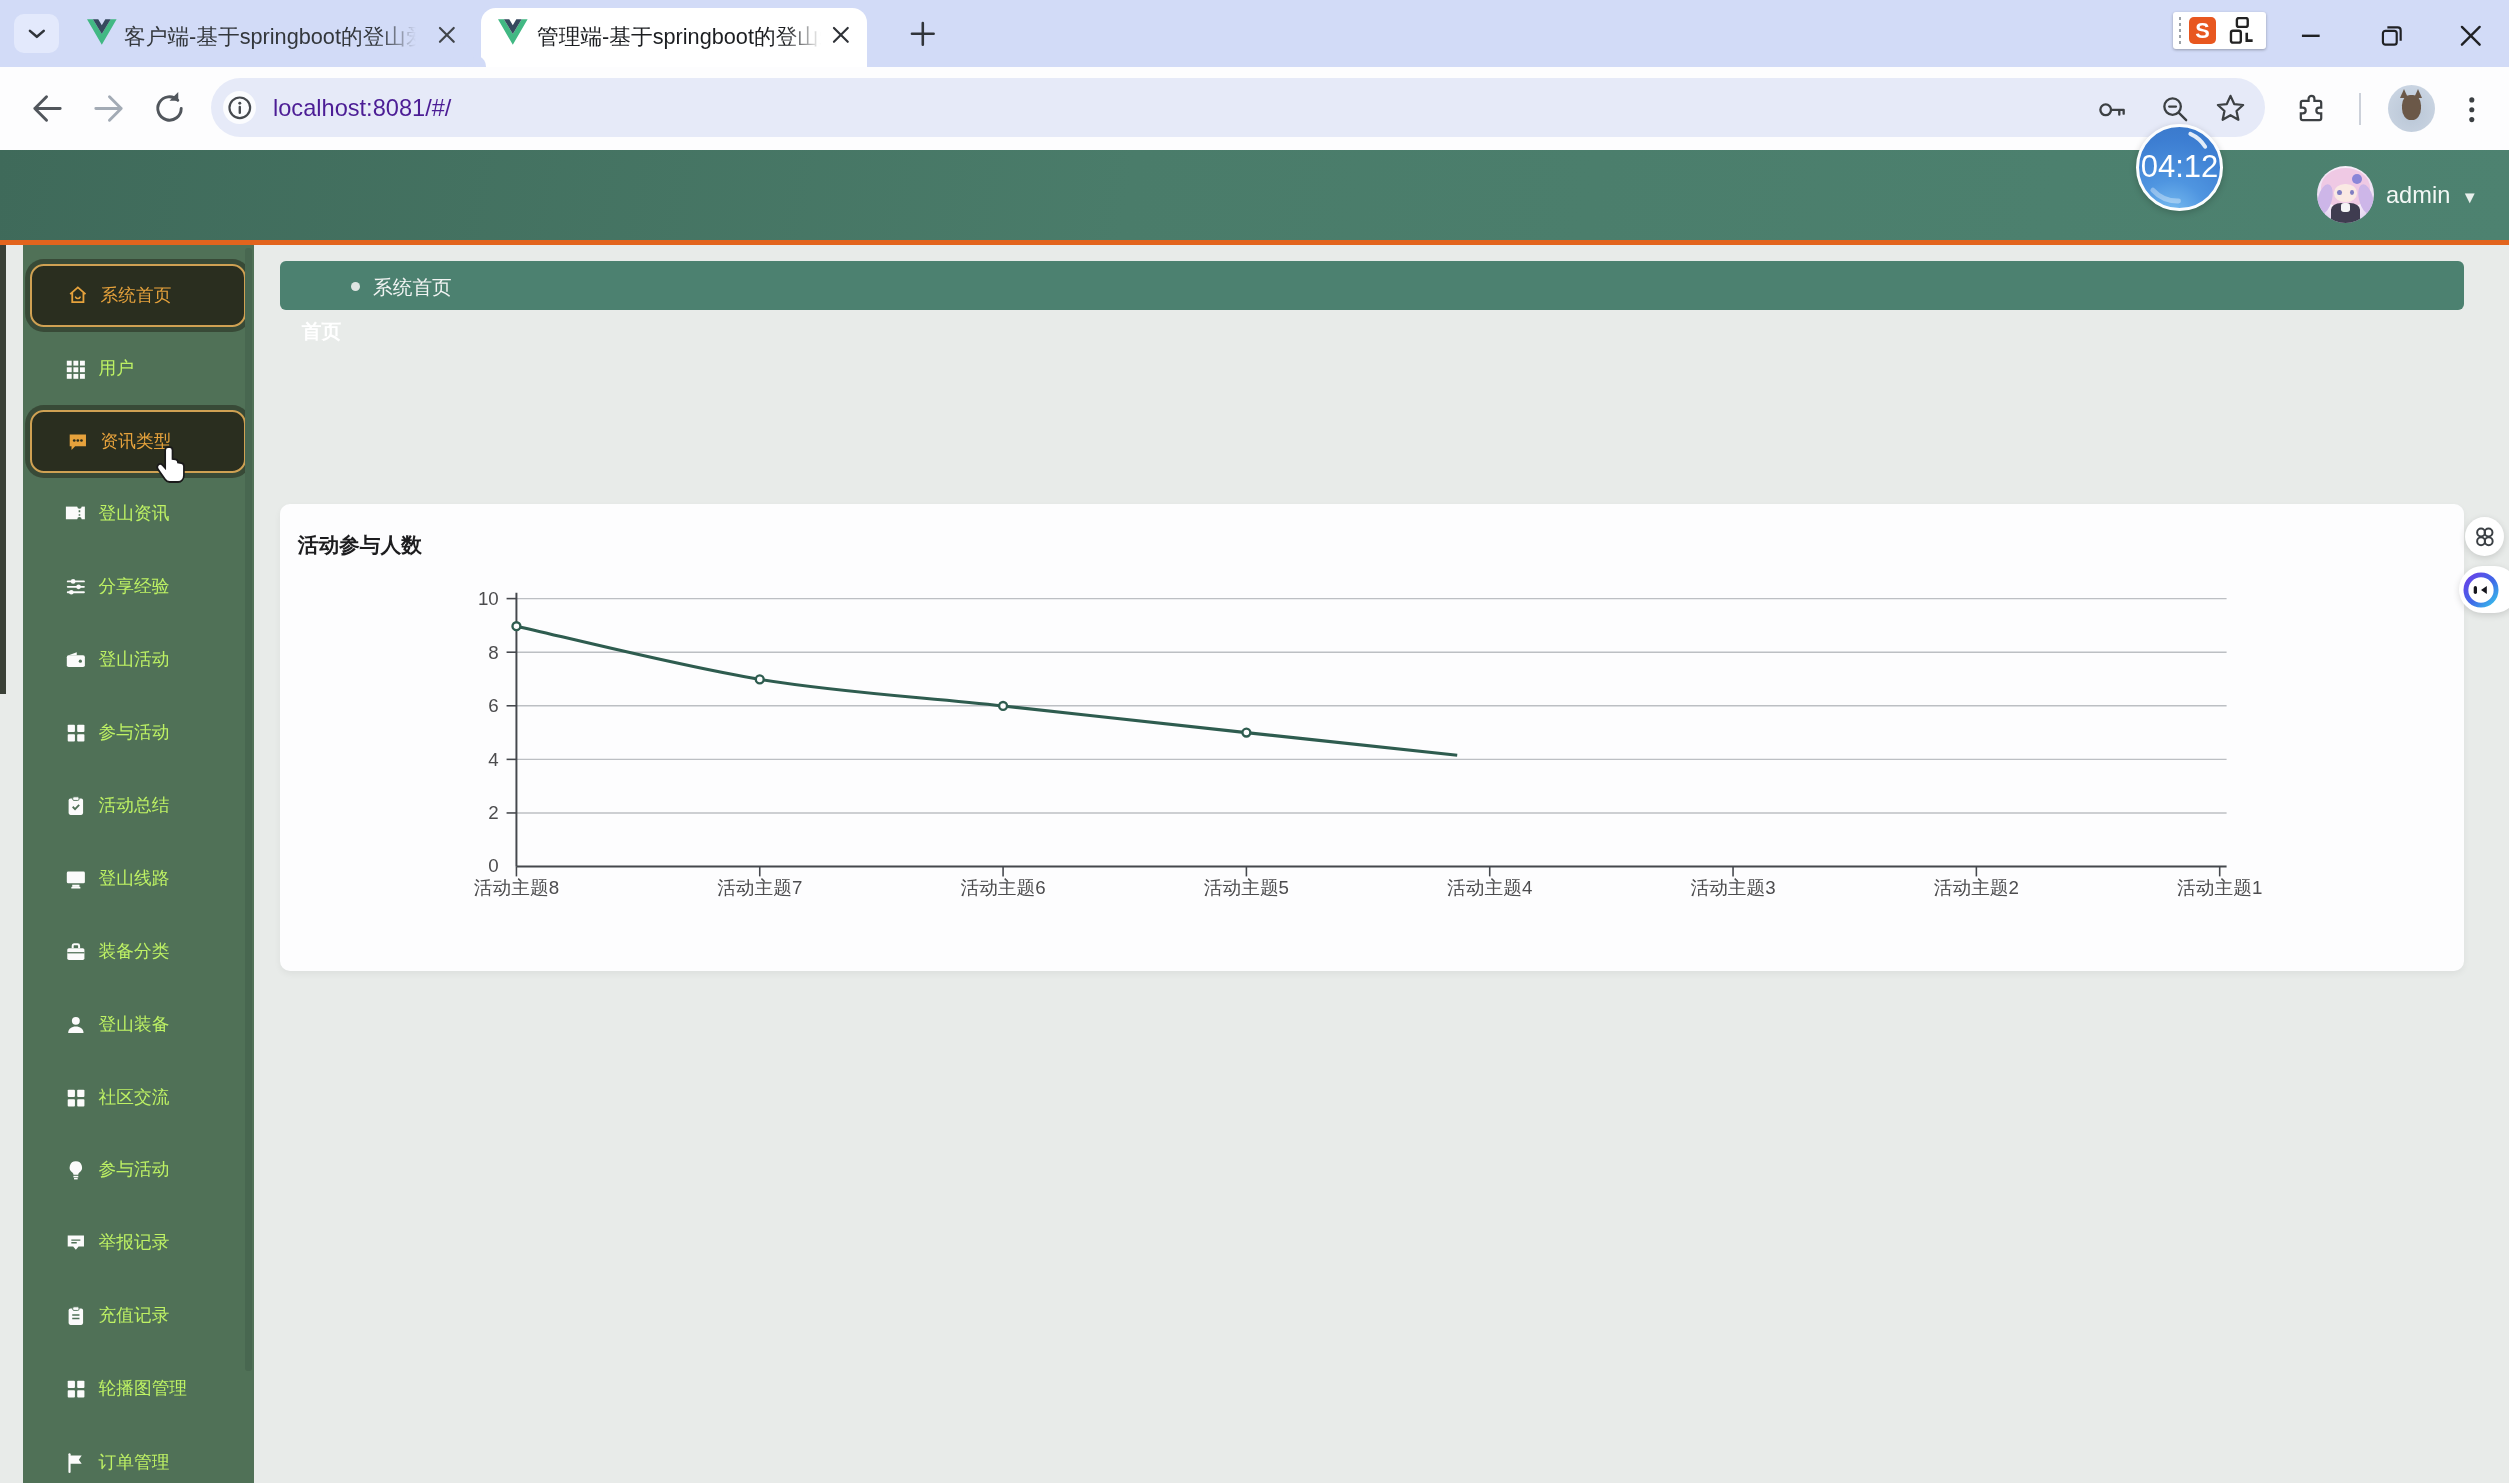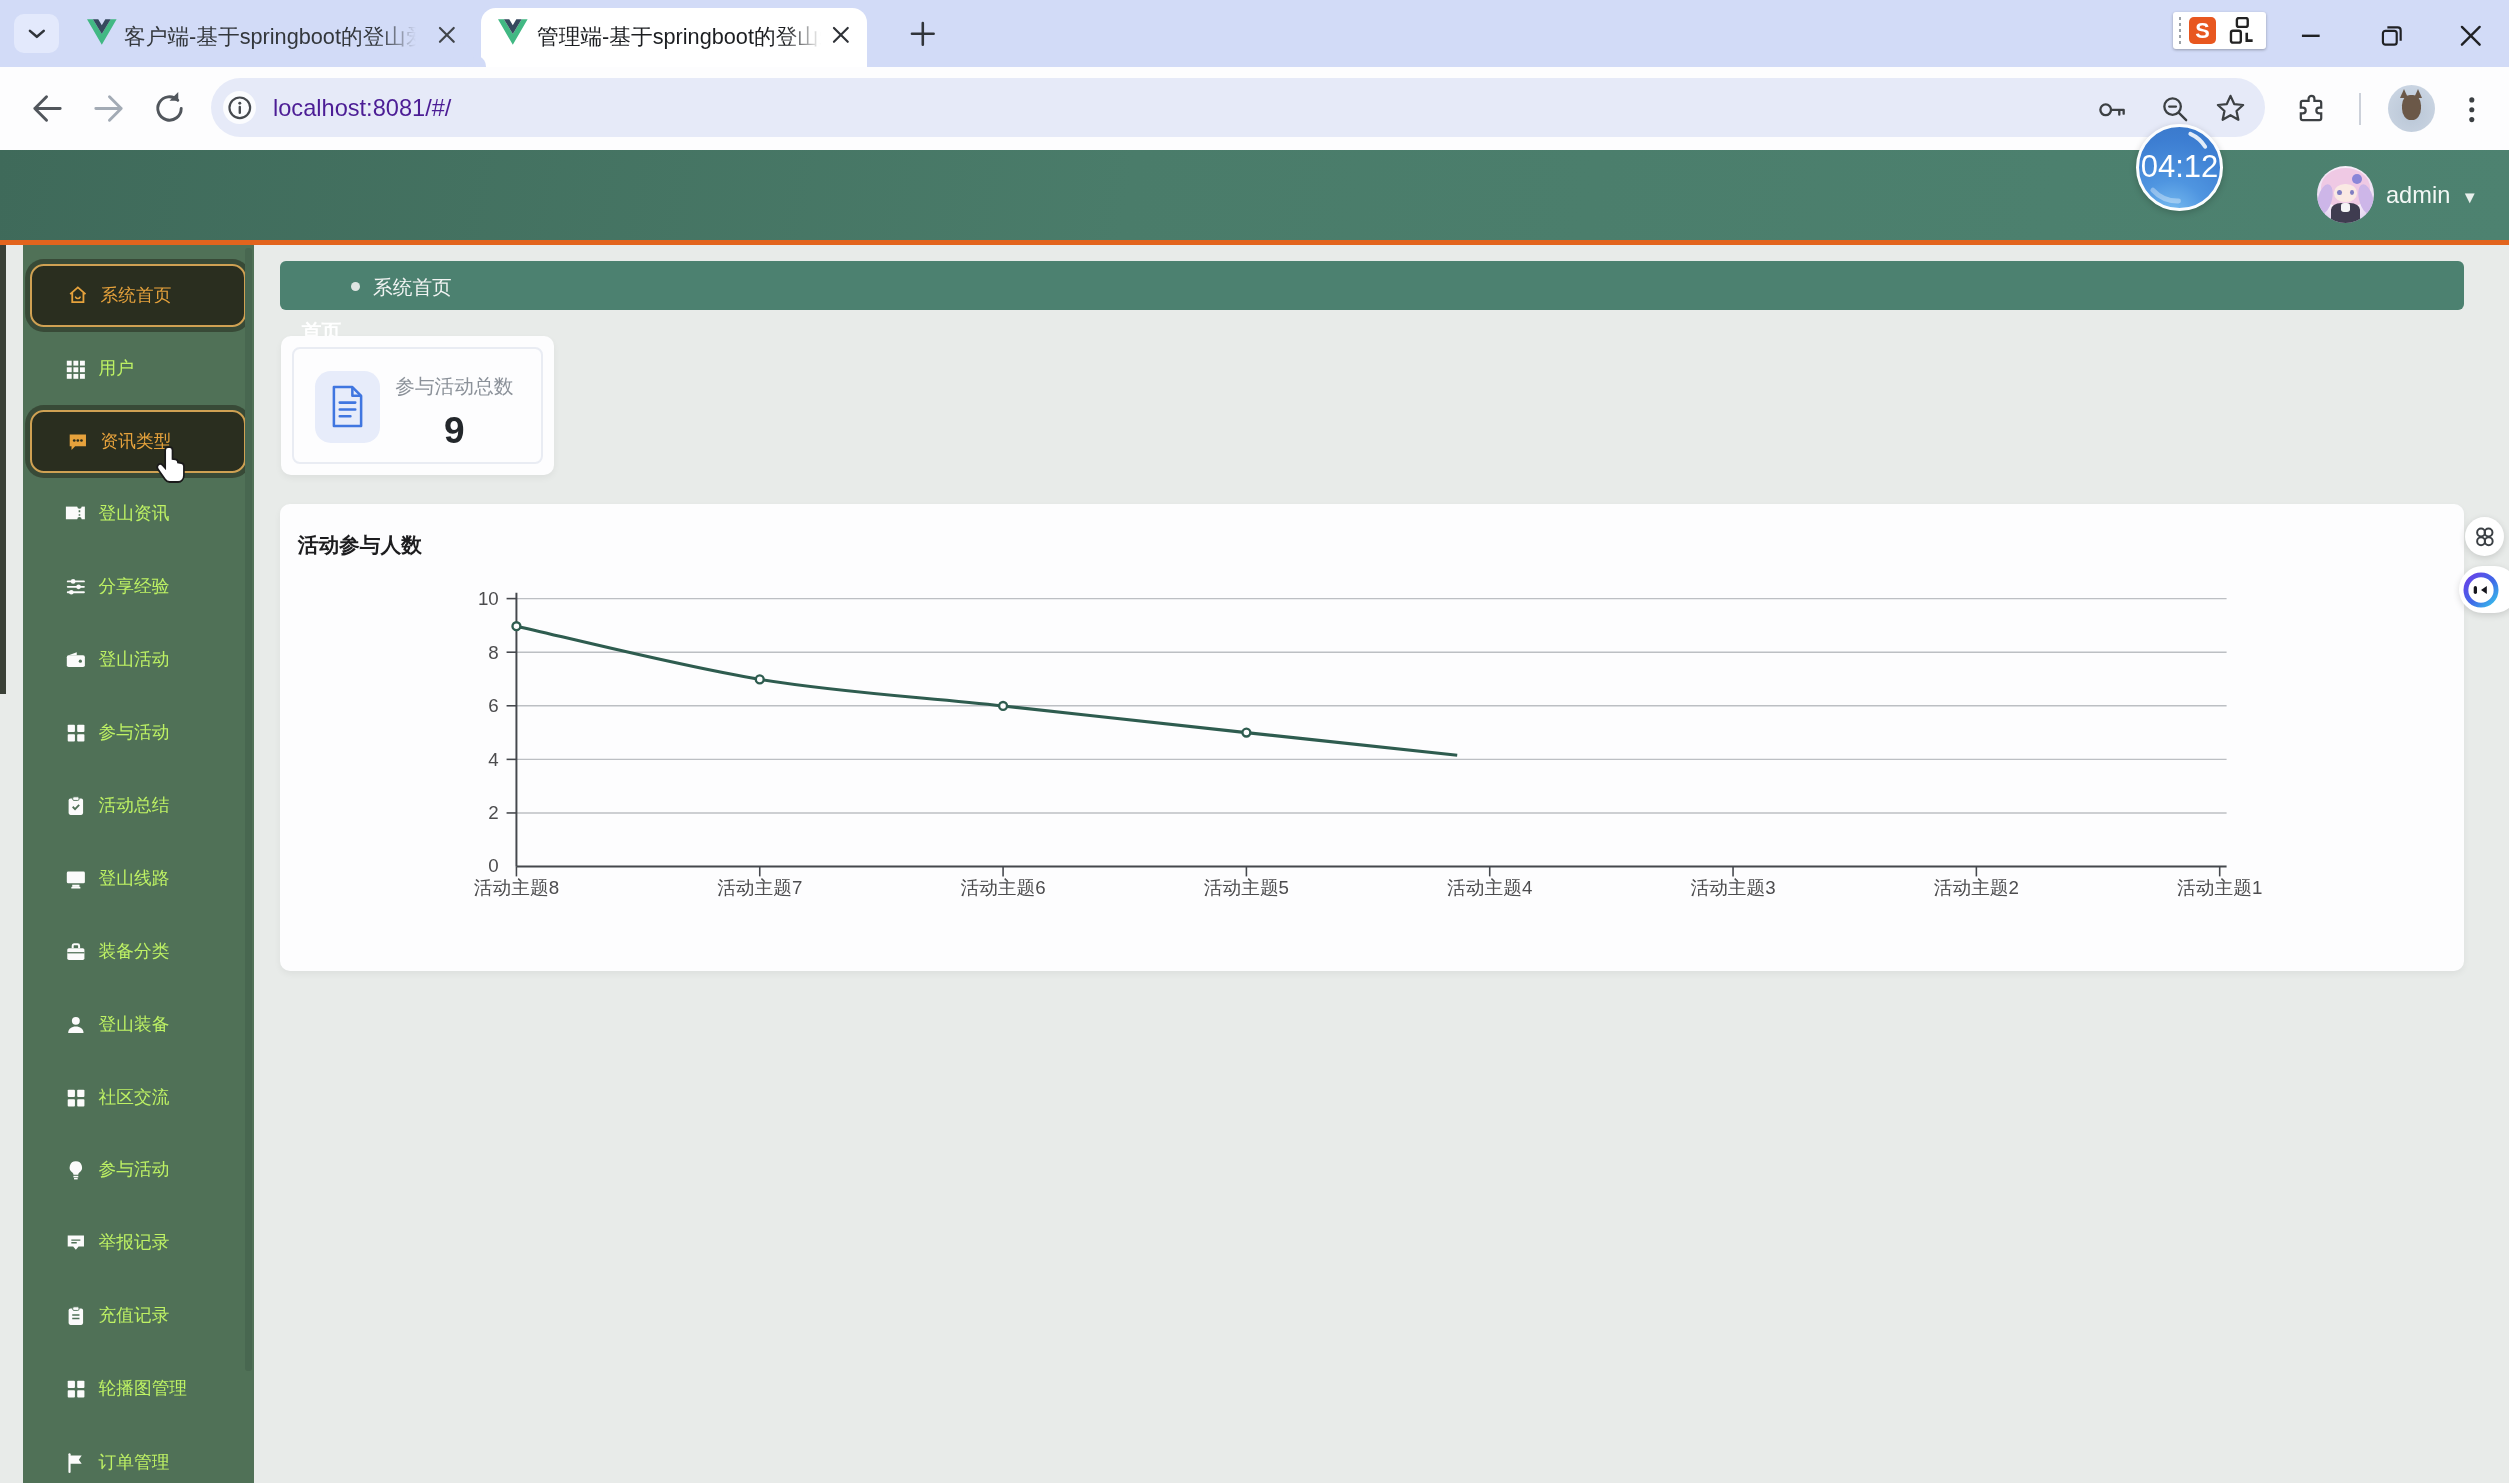--- a/index.html
+++ b/index.html
@@ -327,33 +327,20 @@
   <svg class="abs" style="left:155px;top:445px;" width="35" height="45" viewBox="0 0 23 26" preserveAspectRatio="none">
       <path d="M8.5 1.2c-1 0-1.8.8-1.8 1.8v10.3l-1.9-1.8c-.8-.8-2-.8-2.7 0-.7.7-.8 1.8-.1 2.6l4.6 5.8c.7.9 1.8 1.5 3 1.5h5.6c2.1 0 3.8-1.7 3.8-3.8v-5.3c0-1-.7-1.8-1.7-1.9l-2.2-.3c0-.9-.7-1.7-1.6-1.8l-2-.3V3c0-1-.8-1.8-1.8-1.8z" fill="#fff" stroke="#1a1a1a" stroke-width="1.1"></path>
     </svg>
   <div class="abs" id="sidescroll"></div>
 
   <div class="abs" id="crumb">
       <span style="position:absolute;left:21.7px;top:9px;font-size:19.7px;font-weight:bold;margin-top:48px;">首页</span>
       <span style="position:absolute;left:71px;top:20.7px;width:8.9px;height:8.9px;border-radius:50%;background:#dfe5e2;"></span>
       <span style="position:absolute;left:93px;top:12.8px;font-size:19.7px;color:#f2f4f3;">系统首页</span>
     </div>
-  <div class="abs" id="statcard">
-      <div class="abs" id="statinner">
-    <div class="abs" id="staticon">
-          <svg class="abs" style="left:14.8px;top:13.8px;" width="35" height="43" viewBox="0 0 36 44">
-            <path d="M4 2h19l9 9v31H4z" fill="none" stroke="#4076e0" stroke-width="2.6" stroke-linejoin="round"></path>
-            <path d="M23 2v9h9" fill="none" stroke="#4076e0" stroke-width="2.6" stroke-linejoin="round"></path>
-            <path d="M10 18h16M10 25h16M10 32h11" stroke="#4076e0" stroke-width="2.6" stroke-linecap="round"></path>
-          </svg>
-        </div>
-    <div class="abs" style="left:89px;top:24.6px;width:143px;text-align:center;font-size:19.7px;color:#8b9199;">参与活动总数</div>
-    <div class="abs" style="left:89px;top:61px;width:143px;text-align:center;font-size:37px;font-weight:bold;color:#23272b;">9</div>
-  </div>
-    </div>
   <div class="abs" id="chartcard">
       <div class="abs" id="charttitle">活动参与人数</div>
     <svg class="abs" style="left:0;top:0;" width="2184" height="467" viewBox="0 0 2217 474">
       <g stroke="#bcbfc3" stroke-width="1.4">
         <line x1="240" y1="96" x2="1976" y2="96"></line>
         <line x1="240" y1="150.4" x2="1976" y2="150.4"></line>
         <line x1="240" y1="204.8" x2="1976" y2="204.8"></line>
         <line x1="240" y1="259.2" x2="1976" y2="259.2"></line>
         <line x1="240" y1="313.6" x2="1976" y2="313.6"></line>
       </g>

